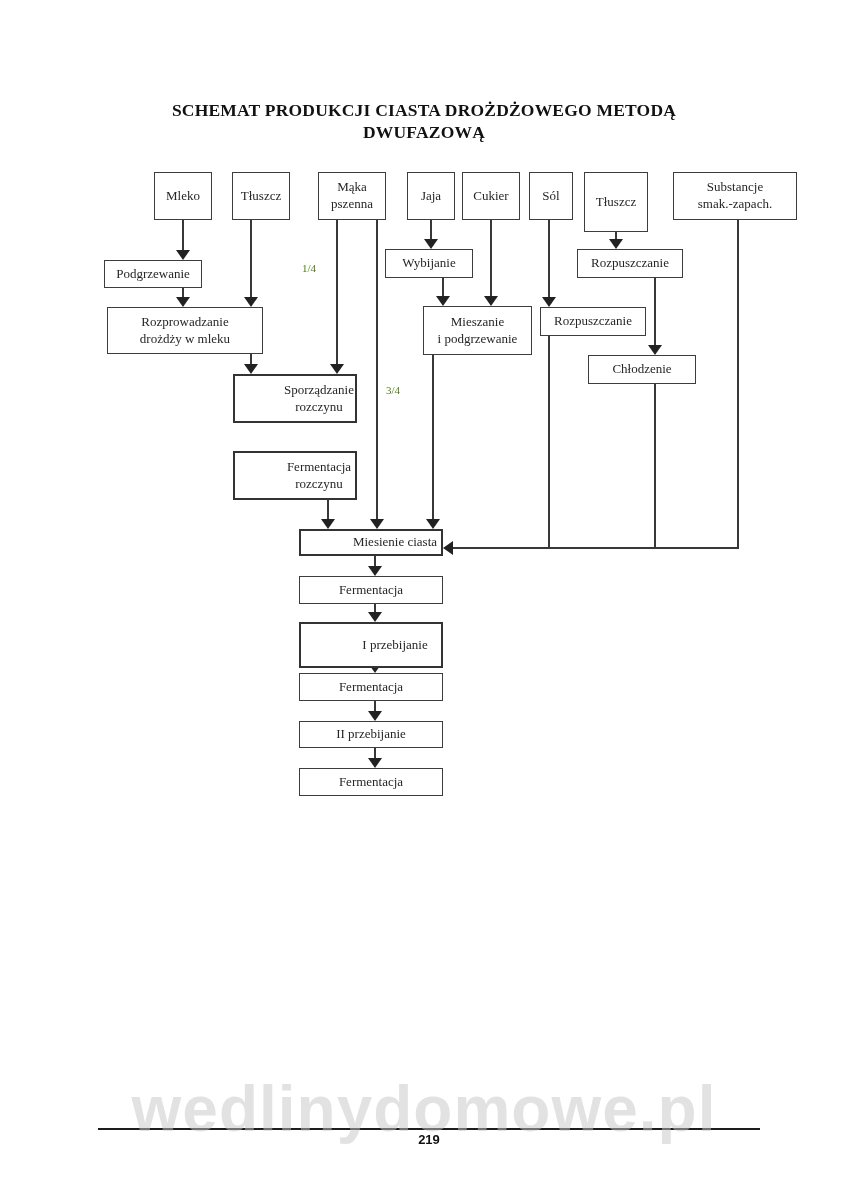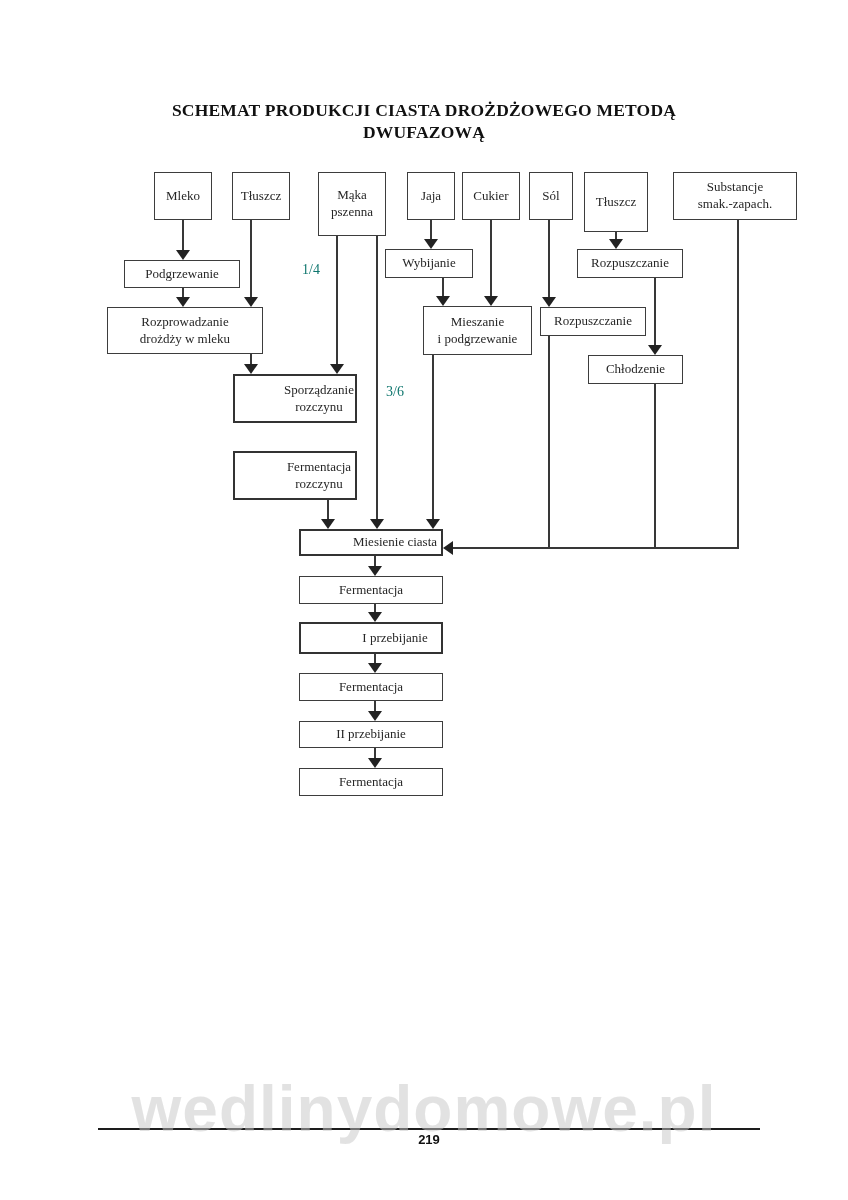--- a/index.html
+++ b/index.html
@@ -14,70 +14,70 @@
       box-sizing:border-box;z-index:3;}
   .b2{border-width:2px;border-color:#333;padding-left:48px;}
   .vline{position:absolute;width:2px;background:#383838;z-index:1;}
   .hline{position:absolute;height:2px;background:#383838;z-index:1;}
   .arr-d{position:absolute;width:0;height:0;z-index:2;
       border-left:7px solid transparent;border-right:7px solid transparent;
       border-top:10px solid #222;}
   .arr-l{position:absolute;width:0;height:0;z-index:2;
       border-top:7px solid transparent;border-bottom:7px solid transparent;
       border-right:10px solid #222;}
-  .frac{position:absolute;font-size:14px;color:#0f766e;z-index:3;}
+  .frac{position:absolute;font-size:11px;color:#4d7c0f;z-index:3;}
   .watermark{position:absolute;left:40px;top:1072px;width:768px;text-align:center;
       font-family:"Liberation Sans", sans-serif;font-weight:bold;font-size:64px;
       letter-spacing:1px;color:#c7c7c7;opacity:.5;z-index:4;pointer-events:none;}
   .footer-rule{position:absolute;left:98px;top:1128px;width:662px;height:2px;
       background:#1d1d1d;z-index:3;}
   .page-number{position:absolute;left:98px;top:1132px;width:662px;text-align:center;
       font-family:"Liberation Sans", sans-serif;font-weight:bold;font-size:13px;
       color:#111;z-index:5;}
 </style>
 </head>
 <body>
 
 <div class="page-title">SCHEMAT PRODUKCJI CIASTA DROŻDŻOWEGO METODĄ
 DWUFAZOWĄ</div>
 
 <div class="node" style="left:154px;top:172px;width:58px;height:48px">Mleko</div>
 <div class="node" style="left:232px;top:172px;width:58px;height:48px">Tłuszcz</div>
-<div class="node" style="left:318px;top:172px;width:68px;height:64px">Mąka
+<div class="node" style="left:318px;top:172px;width:68px;height:48px">Mąka
 pszenna</div>
 <div class="node" style="left:407px;top:172px;width:48px;height:48px">Jaja</div>
 <div class="node" style="left:462px;top:172px;width:58px;height:48px">Cukier</div>
 <div class="node" style="left:529px;top:172px;width:44px;height:48px">Sól</div>
 <div class="node" style="left:584px;top:172px;width:64px;height:60px">Tłuszcz</div>
 <div class="node" style="left:673px;top:172px;width:124px;height:48px">Substancje
 smak.-zapach.</div>
 
-<div class="node" style="left:124px;top:260px;width:116px;height:28px">Podgrzewanie</div>
+<div class="node" style="left:104px;top:260px;width:98px;height:28px">Podgrzewanie</div>
 <div class="node" style="left:107px;top:307px;width:156px;height:47px">Rozprowadzanie
 drożdży w mleku</div>
 <div class="node" style="left:385px;top:249px;width:88px;height:29px">Wybijanie</div>
 <div class="node" style="left:577px;top:249px;width:106px;height:29px">Rozpuszczanie</div>
 <div class="node" style="left:423px;top:306px;width:109px;height:49px">Mieszanie
 i podgrzewanie</div>
 <div class="node" style="left:540px;top:307px;width:106px;height:29px">Rozpuszczanie</div>
-<div class="node" style="left:588px;top:355px;width:95px;height:29px">Chłodzenie</div>
+<div class="node" style="left:588px;top:355px;width:108px;height:29px">Chłodzenie</div>
 <div class="node b2" style="left:233px;top:374px;width:124px;height:49px">Sporządzanie
 rozczynu</div>
 <div class="node b2" style="left:233px;top:451px;width:124px;height:49px">Fermentacja
 rozczynu</div>
 
 <div class="node b2" style="left:299px;top:529px;width:144px;height:27px">Miesienie ciasta</div>
 <div class="node" style="left:299px;top:576px;width:144px;height:28px">Fermentacja</div>
-<div class="node b2" style="left:299px;top:622px;width:144px;height:32px">I przebijanie</div>
+<div class="node b2" style="left:299px;top:622px;width:144px;height:46px">I przebijanie</div>
 <div class="node" style="left:299px;top:673px;width:144px;height:28px">Fermentacja</div>
 <div class="node" style="left:299px;top:721px;width:144px;height:27px">II przebijanie</div>
 <div class="node" style="left:299px;top:768px;width:144px;height:28px">Fermentacja</div>
 
 <div class="frac" style="left:302px;top:262px">1/4</div>
-<div class="frac" style="left:386px;top:384px">3/6</div>
+<div class="frac" style="left:386px;top:384px">3/4</div>
 
 <div class="vline" style="left:182px;top:220px;height:32px"></div>
 <div class="arr-d" style="left:176px;top:250px"></div>
 
 <div class="vline" style="left:182px;top:288px;height:12px"></div>
 <div class="arr-d" style="left:176px;top:297px"></div>
 
 <div class="vline" style="left:250px;top:220px;height:78px"></div>
 <div class="arr-d" style="left:244px;top:297px"></div>
 

